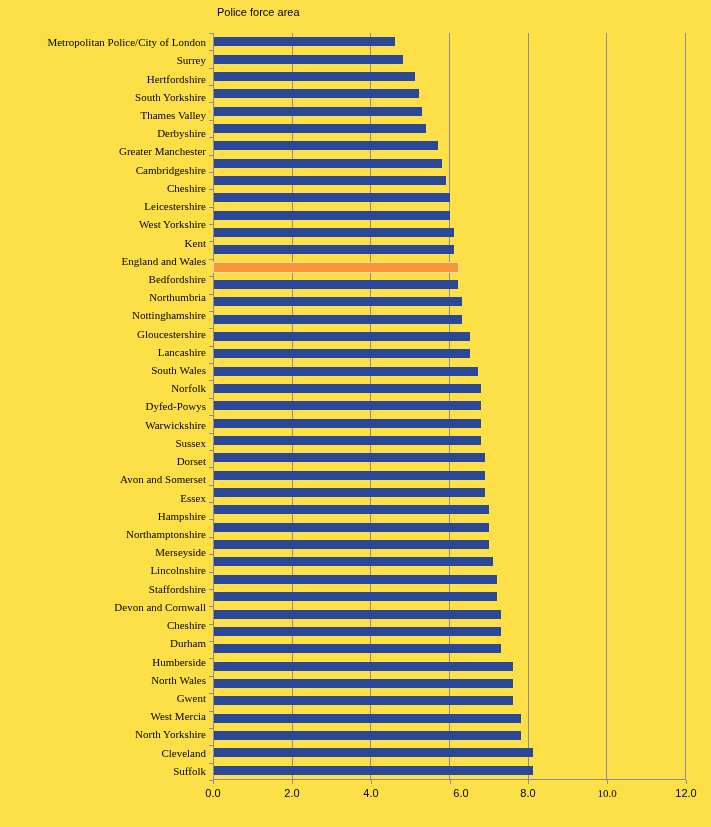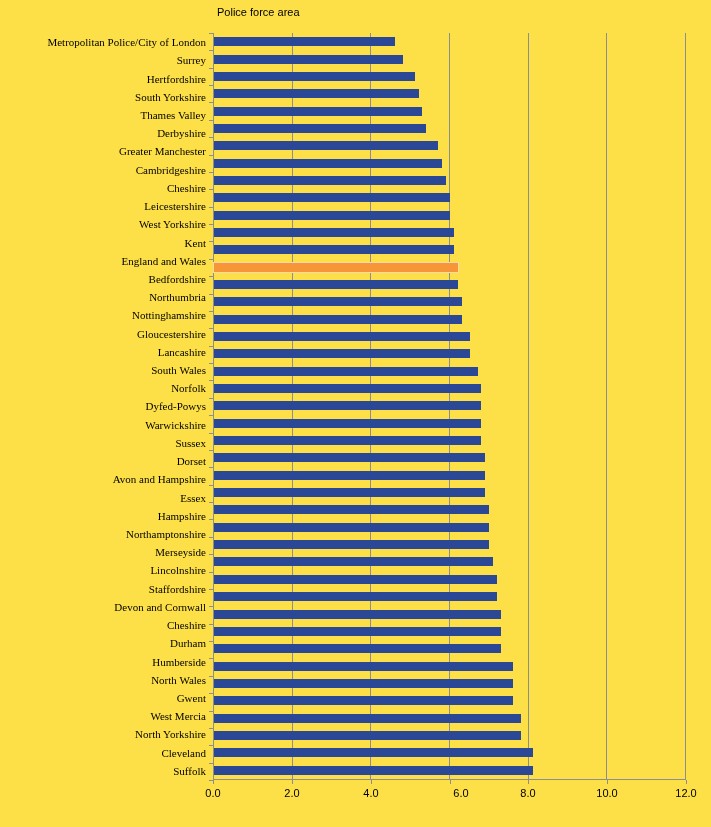--- a/index.html
+++ b/index.html
@@ -67,21 +67,21 @@
       <div class="cat-label">Northumbria</div>
       <div class="cat-label">Nottinghamshire</div>
       <div class="cat-label">Gloucestershire</div>
       <div class="cat-label">Lancashire</div>
       <div class="cat-label">South Wales</div>
       <div class="cat-label">Norfolk</div>
       <div class="cat-label">Dyfed-Powys</div>
       <div class="cat-label">Warwickshire</div>
       <div class="cat-label">Sussex</div>
       <div class="cat-label">Dorset</div>
-      <div class="cat-label">Avon and Hampshire</div>
+      <div class="cat-label">Avon and Somerset</div>
       <div class="cat-label">Essex</div>
       <div class="cat-label">Hampshire</div>
       <div class="cat-label">Northamptonshire</div>
       <div class="cat-label">Merseyside</div>
       <div class="cat-label">Lincolnshire</div>
       <div class="cat-label">Staffordshire</div>
       <div class="cat-label">Devon and Cornwall</div>
       <div class="cat-label">Cheshire</div>
       <div class="cat-label">Durham</div>
       <div class="cat-label">Humberside</div>
@@ -289,17 +289,17 @@
       <div class="xtick" style="left: 528px;"></div>
       <div class="xtick" style="left: 607px;"></div>
       <div class="xtick" style="left: 686px;"></div>
     </div>
   <div id="xtick-labels">
       <div class="xtick-label" style="left: 191px;">0.0</div>
       <div class="xtick-label" style="left: 270px;">2.0</div>
       <div class="xtick-label" style="left: 349px;">4.0</div>
       <div class="xtick-label" style="left: 439px;">6.0</div>
       <div class="xtick-label" style="left: 506px;">8.0</div>
-      <div class="xtick-label" style="left: 585px;">10.0</div>
+      <div class="xtick-label" style="left: 585px; font-family: Liberation Serif, serif;">10.0</div>
       <div class="xtick-label" style="left: 664px;">12.0</div>
     </div>
 
 </div>
 
 </body></html>

